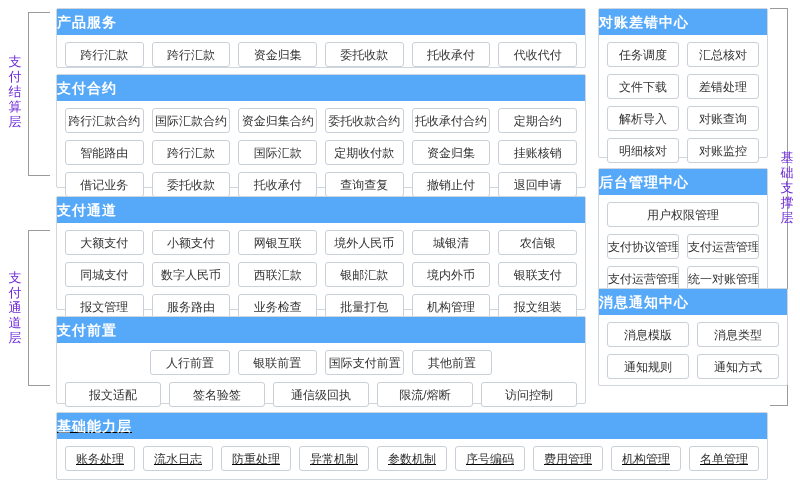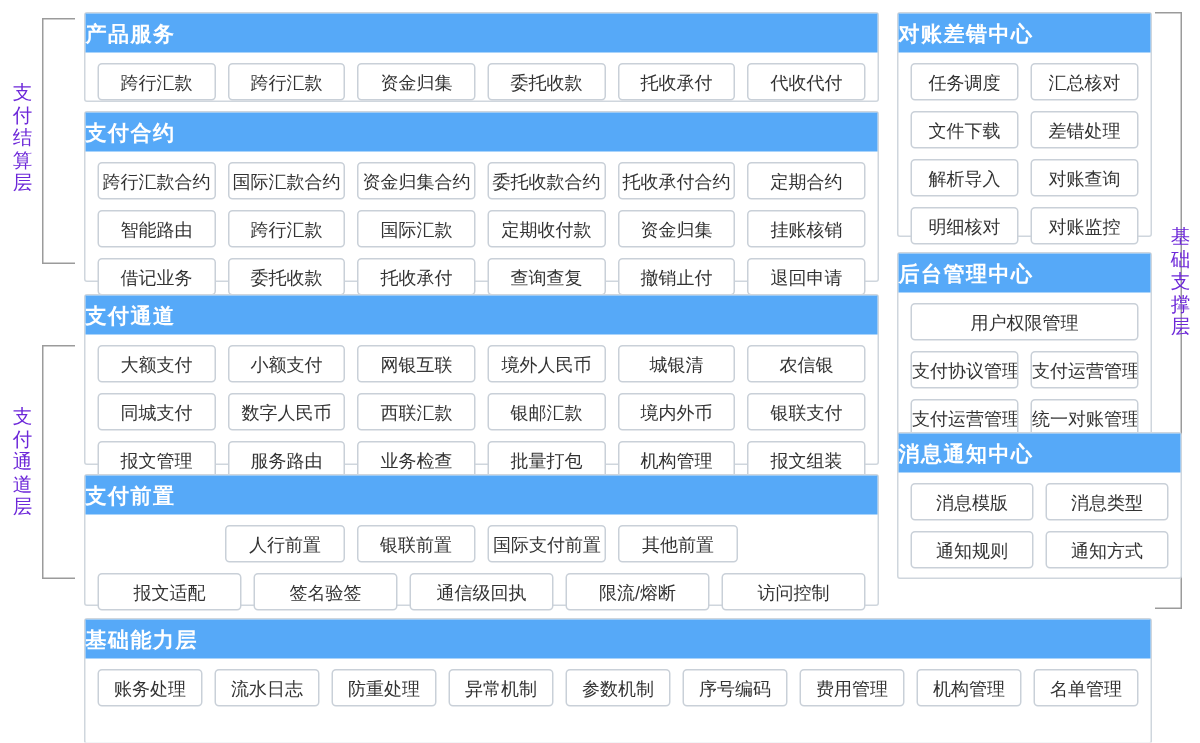--- a/index.html
+++ b/index.html
@@ -239,21 +239,21 @@
       <div class="chip">消息模版</div>
       <div class="chip">消息类型</div>
     </div>
     <div class="row">
       <div class="chip">通知规则</div>
       <div class="chip">通知方式</div>
     </div>
   </div>
 </div>
 
-<div class="group" style="left:56px; top:412px; width:712px; height:84px;">
+<div class="group" style="left:56px; top:412px; width:712px; height:68px;text-decoration:underline;">
   <div class="group-title">基础能力层</div>
   <div class="group-body">
     <div class="row">
       <div class="chip">账务处理</div>
       <div class="chip">流水日志</div>
       <div class="chip">防重处理</div>
       <div class="chip">异常机制</div>
       <div class="chip">参数机制</div>
       <div class="chip">序号编码</div>
       <div class="chip">费用管理</div>

